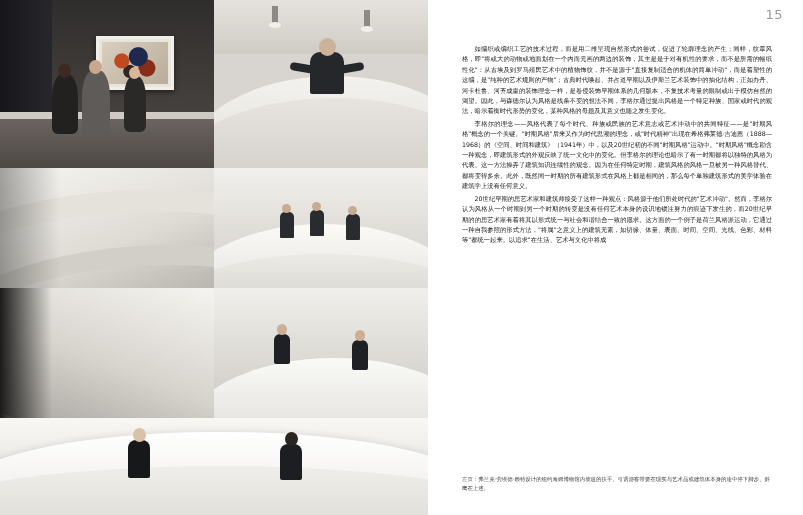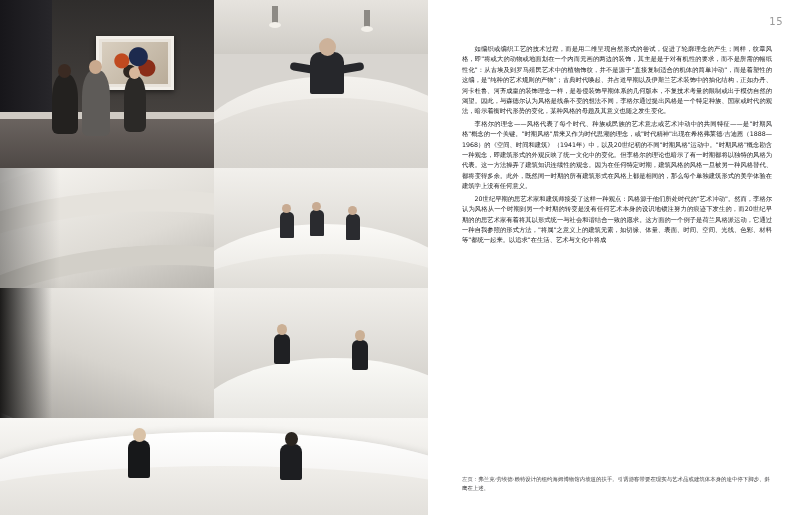--- a/index.html
+++ b/index.html
@@ -176,22 +176,22 @@
   .text-panel {
     position: relative;
     width: 375px;
     height: 515px;
     background: #ffffff;
     padding: 0;
   }
   .folio {
     position: absolute;
     right: 20px;
-    top: 16px;
-    font-size: 10px;
+    top: 7px;
+    font-size: 13px;
     color: #9a9a9a;
     letter-spacing: .5px;
   }
   .body-col {
     position: absolute;
     left: 34px;
     top: 44px;
     width: 310px;
   }
   .body-col p {

